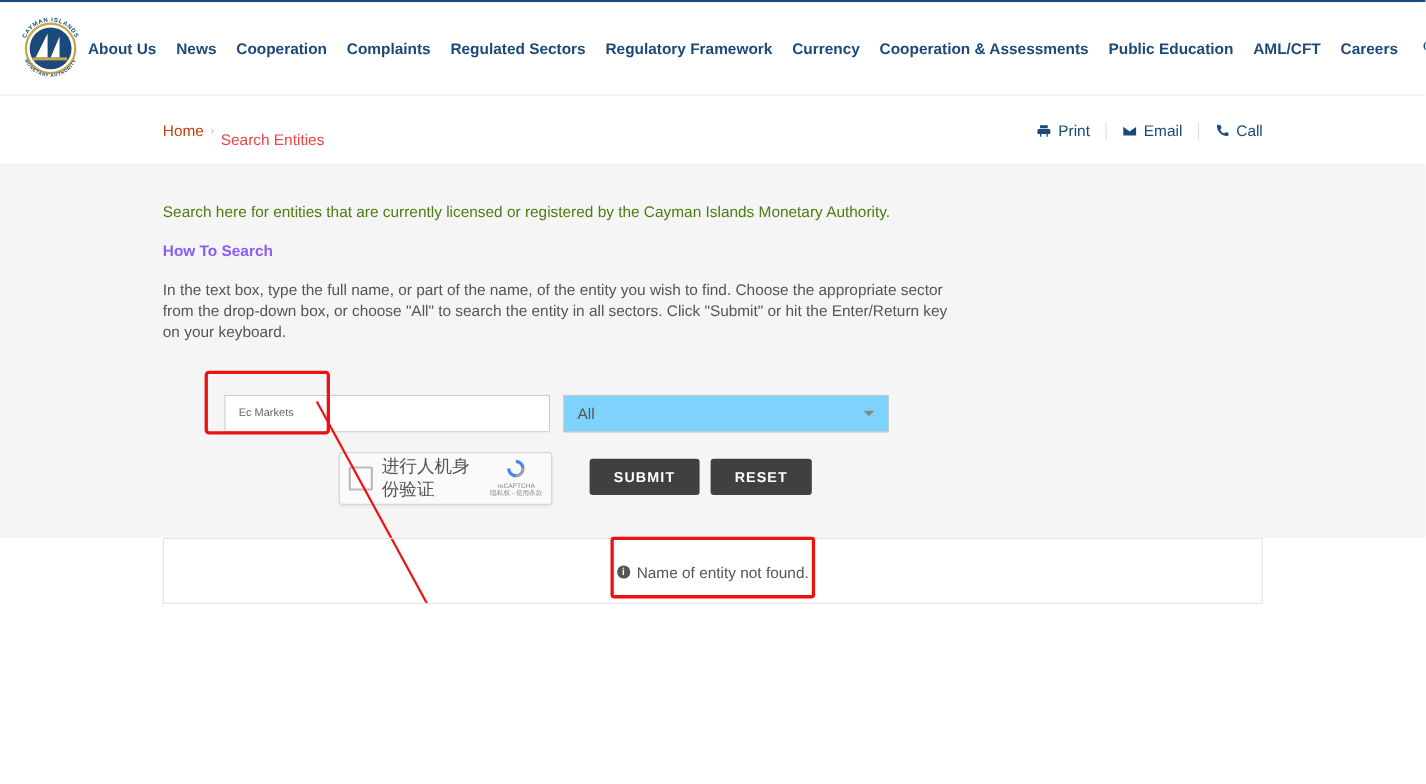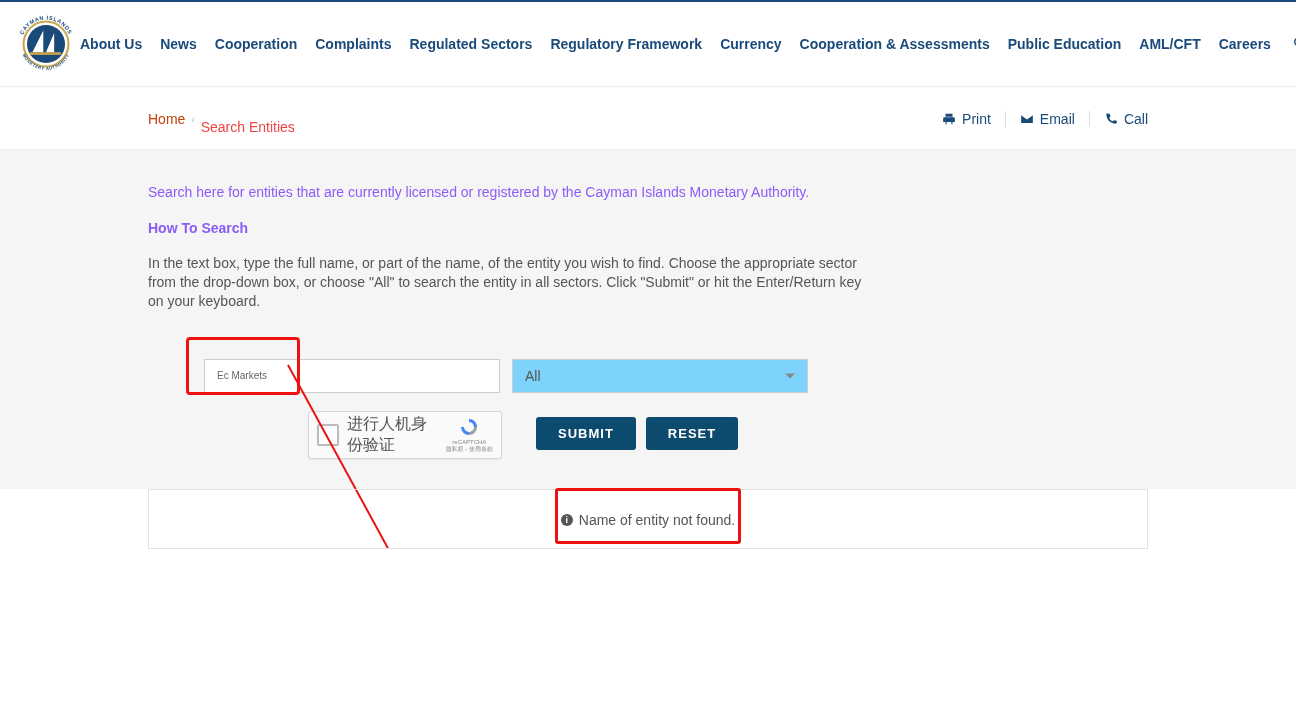--- a/index.html
+++ b/index.html
@@ -32,21 +32,21 @@
   .breadcrumb .chev { color: #bbb; font-size: 10px; }
   .breadcrumb .current { color: #ef4444; margin-top: 16px; }
   .actions { display: flex; align-items: center; gap: 14px; }
   .action-item { display: flex; align-items: center; gap: 6px; color: #1a4a7a; cursor: pointer; font-size: 14px; font-weight: 500; }
   .action-item .ico { width: 14px; height: 14px; display: inline-block; }
   .action-sep { width: 1px; height: 16px; background: #ddd; }
 
   
   .main-bg { background: #f5f5f5; border-top: 1px solid #eee; }
   .main { max-width: 1000px; margin: 0 auto; padding: 34px 0 30px; color: #555; position: relative; }
-  .intro { color: #8b5cf6; font-size: 14px; margin-bottom: 20px; }
+  .intro { color: #4d7c0f; font-size: 14px; margin-bottom: 20px; }
   .howto-title { font-weight: 700; color: #8b5cf6; margin-bottom: 18px; font-size: 14px; }
   .howto-text { color: #555; line-height: 1.35; max-width: 720px; }
 
   
   .form-row { display: flex; gap: 12px; margin: 48px 0 18px 56px; position: relative; }
   .input-wrap { position: relative; }
   .entity-input {
     width: 296px; height: 34px; padding: 0 12px;
     border: 1px solid #ccc; background: #fff; font-size: 10px; color: #666;
   }
@@ -72,21 +72,21 @@
     box-shadow: 0 1px 2px rgba(0,0,0,0.05);
     display: flex; align-items: center; padding: 6px 8px; gap: 8px; position: relative;
   }
   .recaptcha .cb {
     width: 22px; height: 22px; border: 2px solid #bbb; border-radius: 2px; background: #fff;
   }
   .recaptcha .label { font-size: 16px; color: #555; flex: 1; }
   .recaptcha .logo { text-align: center; font-size: 6px; color: #888; line-height: 1.1; }
   .recaptcha .logo .spin { width: 20px; height: 20px; margin: 0 auto 1px; }
   .btn {
-    background: #0c4a6e; color: #fff; border: none; border-radius: 3px;
+    background: #404040; color: #fff; border: none; border-radius: 3px;
     font-weight: 700; font-size: 13px; letter-spacing: 1px;
     padding: 9px 22px; cursor: pointer;
   }
   .btns { display: flex; gap: 10px; margin-top: 6px; }
 
   
   .arrow-svg { position: absolute; pointer-events: none; left: 0; top: 0; }
 
   
   .result-wrap { background: #fff; }

